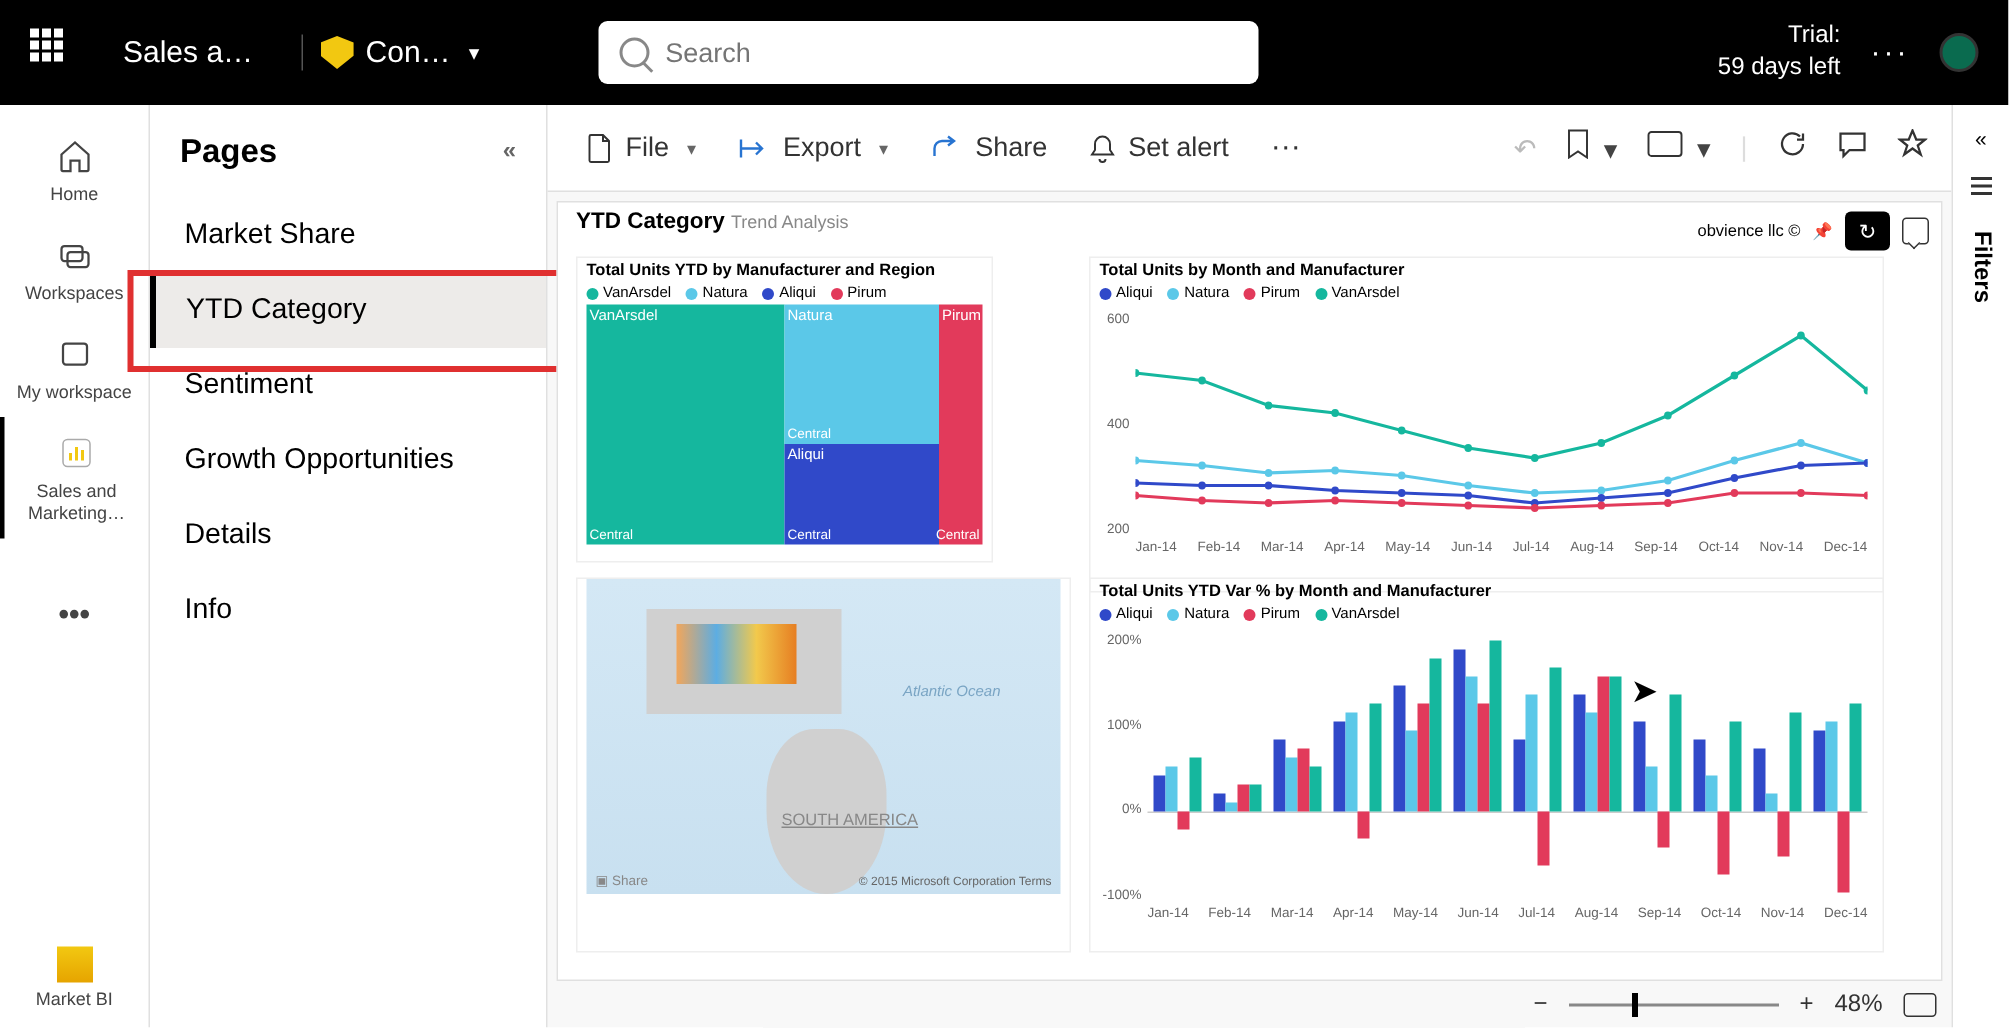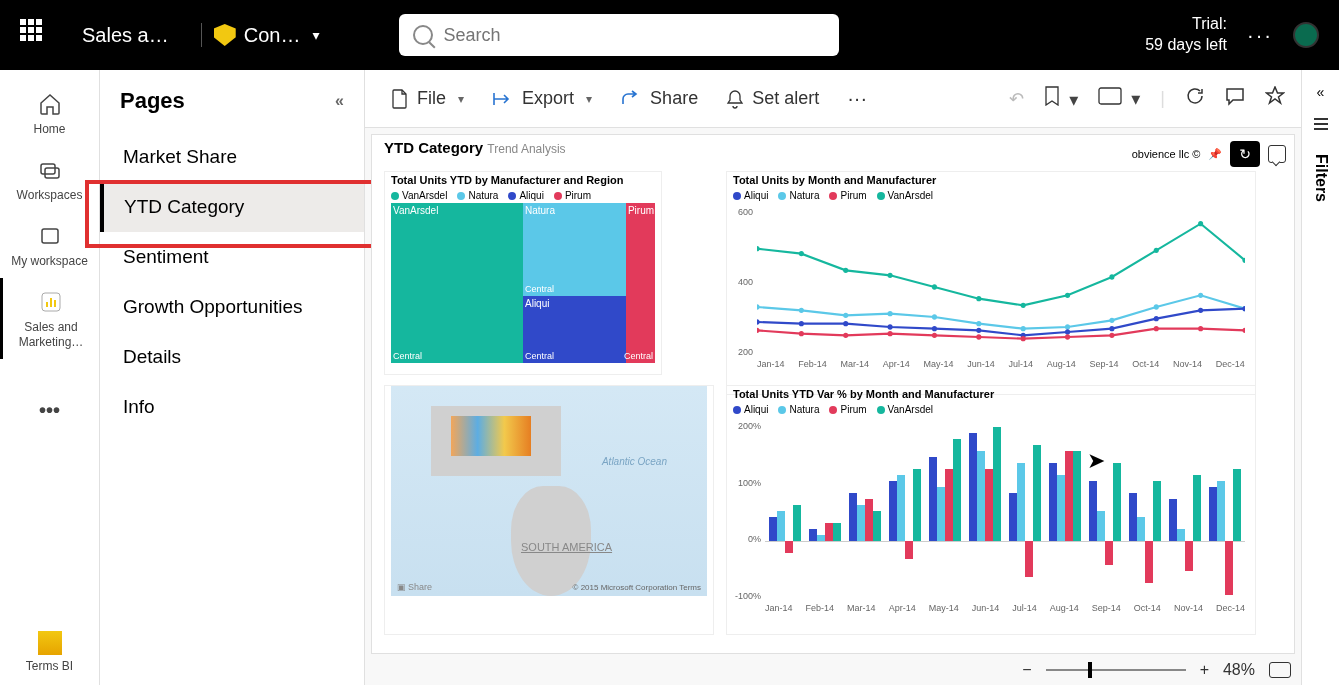--- a/index.html
+++ b/index.html
@@ -190,21 +190,21 @@
             <rect x="15" y="10" width="2" height="7" fill="#F2C811"></rect>
           </svg>
       </div>
       <span style="line-height:1.2;">Sales and Marketing…</span>
     </div>
     <div class="rail-item" style="margin-top:30px;">
       <span style="font-size:20px;font-weight:bold;">•••</span>
     </div>
     <div class="rail-bottom rail-item">
       <div class="pbi-logo"></div>
-      <span>Terms BI</span>
+      <span>Market BI</span>
     </div>
   </div>
 
   <div class="pages">
     <div class="pages-header">
       <span>Pages</span>
       <span class="collapse-icon">«</span>
     </div>
     <div class="page-item">Market Share</div>
     <div class="page-item active">YTD Category</div>

